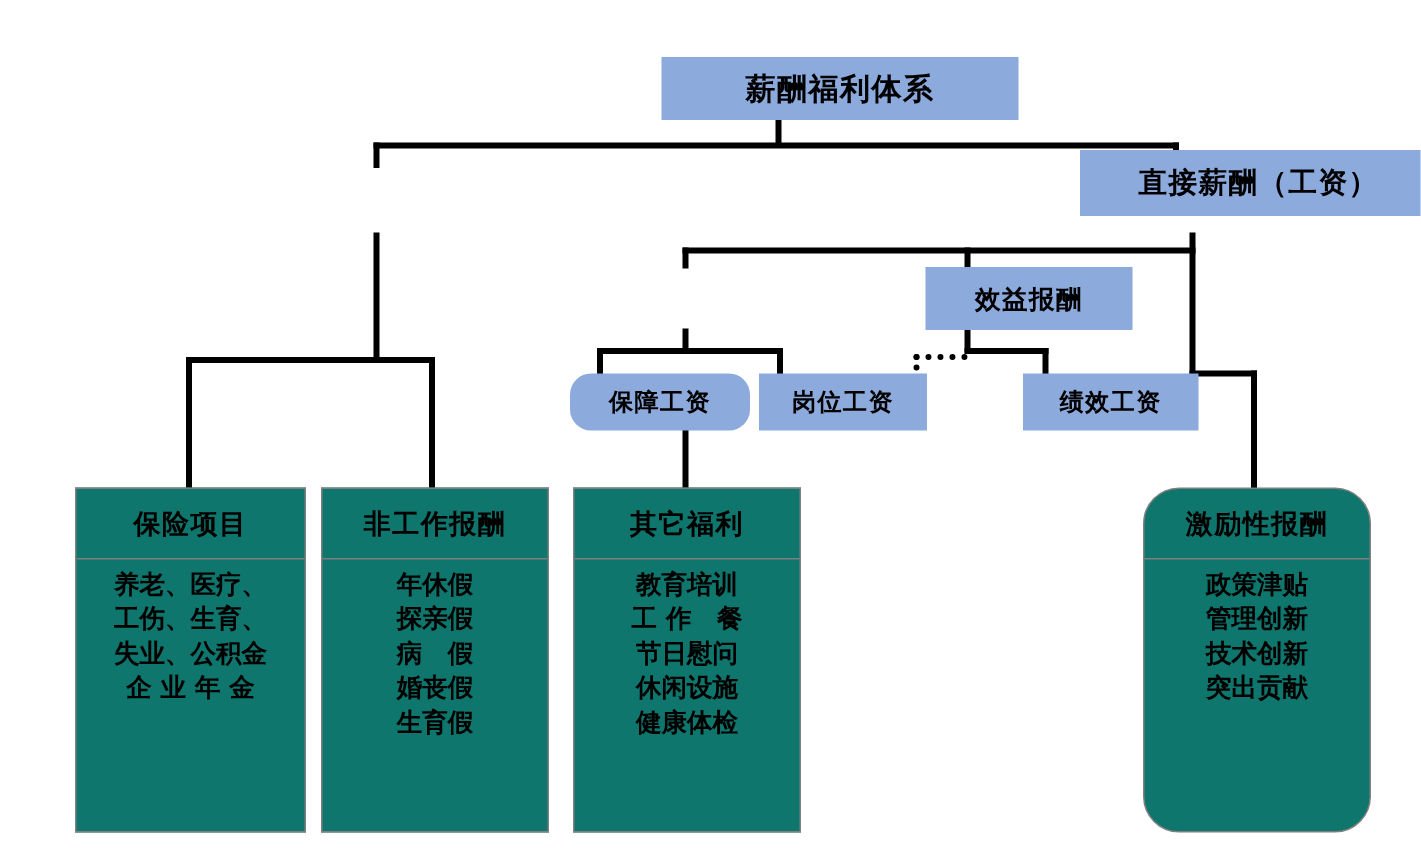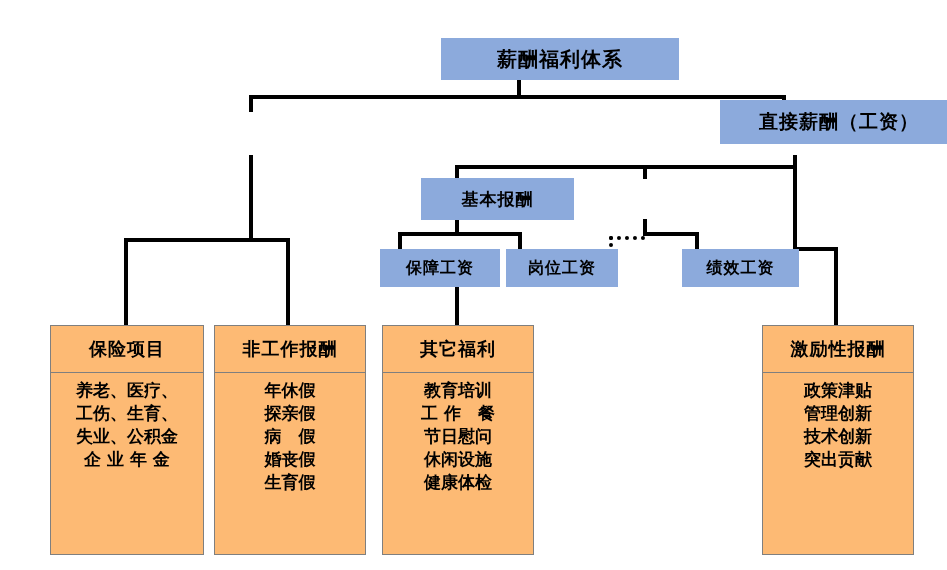--- a/index.html
+++ b/index.html
@@ -28,21 +28,21 @@
   }
 
   .n-root{font-size:20px;}
   .n-l2{font-size:19px;}
   .n-l3{font-size:17px;}
   .n-l4{font-size:16px;}
 
   
   .panel{
     position:absolute;
-    background:#fdba74;
+    background:#0f766e;
     border:1px solid #7F7F7F;
     box-sizing:border-box;
     z-index:5;
     display:flex;flex-direction:column;
   }
   .panel-head{
     height:47px;
     border-bottom:1px solid #7F7F7F;
     display:flex;align-items:center;justify-content:center;
     font-size:18px;font-weight:700;letter-spacing:1px;
@@ -127,26 +127,26 @@
 
   <div class="node n-root" style="left:399px;top:38px;width:238px;height:42px;">
     <span>薪酬福利体系</span>
   </div>
 
 
   <div class="node n-l2" style="left:678px;top:100px;width:238px;height:44px;">
     <span>直接薪酬（工资）</span>
   </div>
 
-  <div class="node n-l3" style="left:379px;top:178px;width:153px;height:42px;">
-    <span>基本报酬</span>
+
+  <div class="node n-l3" style="left:575px;top:178px;width:138px;height:42px;">
+    <span>效益报酬</span>
   </div>
 
-
-  <div class="node n-l4" style="left:338px;top:249px;width:120px;height:38px;">
+  <div class="node n-l4" style="left:338px;top:249px;width:120px;height:38px;border-radius:14px;">
     <span>保障工资</span>
   </div>
 
   <div class="node n-l4" style="left:640px;top:249px;width:117px;height:38px;">
     <span>绩效工资</span>
   </div>
 
   <div class="node n-l4" style="left:464px;top:249px;width:112px;height:38px;">
     <span>岗位工资</span>
   </div>
@@ -176,21 +176,21 @@
     <div class="panel-head">非工作报酬</div>
     <div class="panel-body">
       <div class="panel-line">年休假</div>
       <div class="panel-line">探亲假</div>
       <div class="panel-line">病　假</div>
       <div class="panel-line">婚丧假</div>
       <div class="panel-line">生育假</div>
     </div>
   </div>
 
-  <div class="panel" style="left:762px;top:325px;width:152px;height:230px;">
+  <div class="panel" style="left:762px;top:325px;width:152px;height:230px;border-radius:24px;">
     <div class="panel-head">激励性报酬</div>
     <div class="panel-body">
       <div class="panel-line">政策津贴</div>
       <div class="panel-line">管理创新</div>
       <div class="panel-line">技术创新</div>
       <div class="panel-line">突出贡献</div>
     </div>
   </div>
 
 </div>

